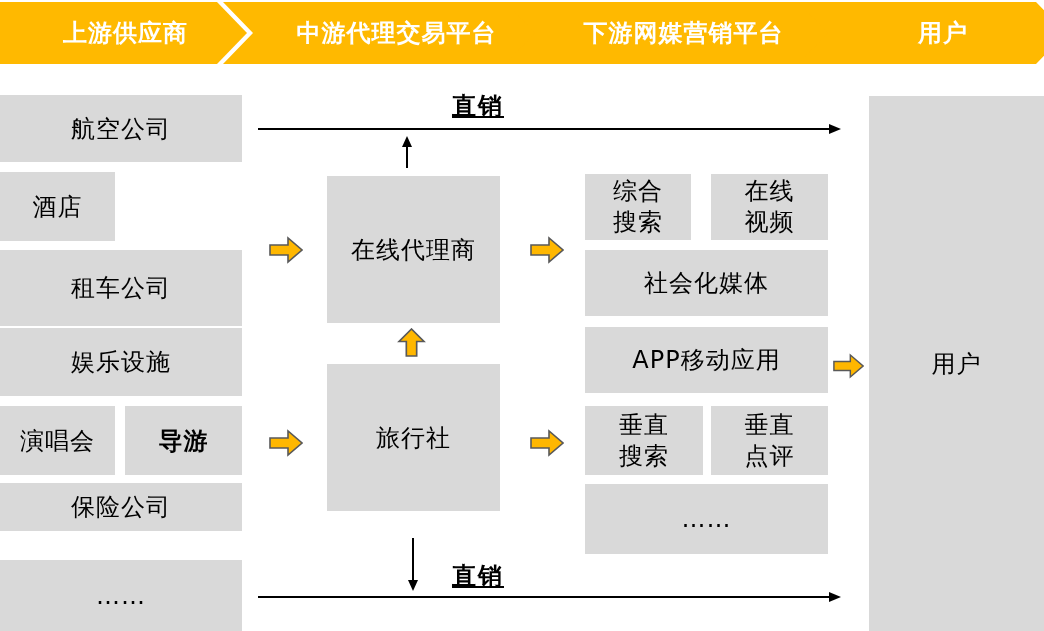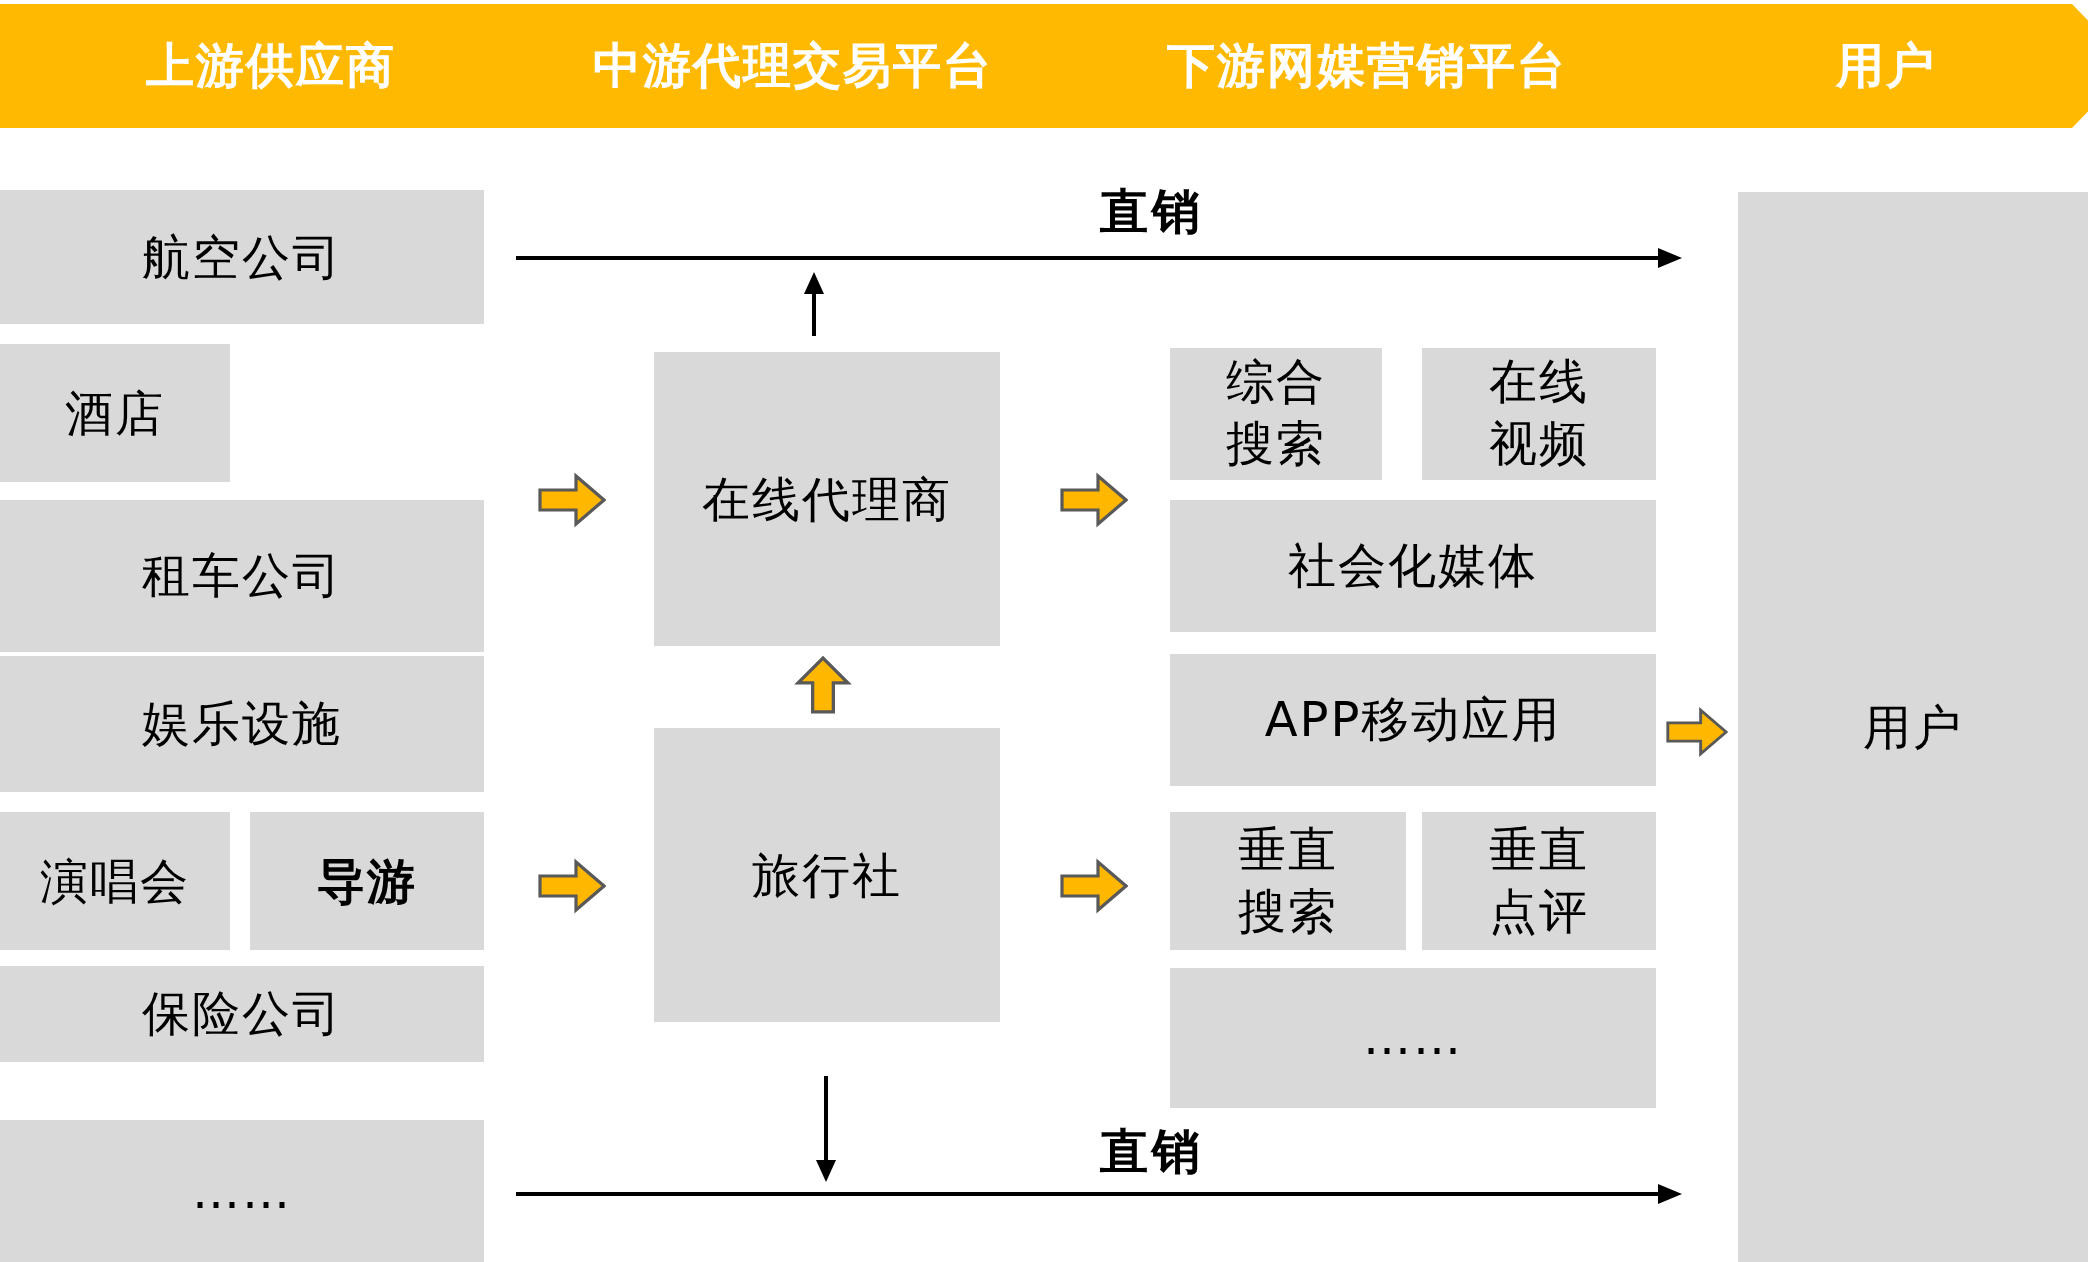--- a/index.html
+++ b/index.html
@@ -8,31 +8,31 @@
     overflow:hidden; font-family:"DejaVu Sans","Liberation Sans",sans-serif;
     color:#000;
   }
   
   .seg {
     position:absolute; top:2px; height:62px; background:#FFB900;
     color:#ffffff; font-size:24px; font-weight:bold;
     display:flex; align-items:center; justify-content:center;
     letter-spacing:1px;
   }
-  .seg-first { clip-path:polygon(0 0, calc(100% - 30px) 0, 100% 50%, calc(100% - 30px) 100%, 0 100%); padding-left:14px; }
+  .seg-first { clip-path:polygon(0 0, calc(100% - 30px) 0, 100% 50%, calc(100% - 30px) 100%, 0 100%); padding-left:4px; }
   .seg-notch { clip-path:polygon(0 0, calc(100% - 30px) 0, 100% 50%, calc(100% - 30px) 100%, 0 100%, 30px 50%); padding-left:22px; }
   
   .gbox {
     position:absolute; background:#D9D9D9; font-size:24px;
     display:flex; align-items:center; justify-content:center;
     text-align:center; letter-spacing:1px;
   }
   .wrap2 { white-space:pre-line; line-height:31px; }
   
-  .lbl { position:absolute; font-size:24px; font-weight:bold; text-align:right; letter-spacing:2px; }
+  .lbl { position:absolute; font-size:24px; font-weight:bold; text-align:left; letter-spacing:2px;text-decoration:underline; }
   .hline { position:absolute; height:2px; background:#000; }
   .vline { position:absolute; width:2px; background:#000; }
   .tri-right { position:absolute; width:0; height:0;
     border-top:5px solid transparent; border-bottom:5px solid transparent; border-left:12px solid #000; }
   .tri-up { position:absolute; width:0; height:0;
     border-left:5px solid transparent; border-right:5px solid transparent; border-bottom:11px solid #000; }
   .tri-down { position:absolute; width:0; height:0;
     border-left:5px solid transparent; border-right:5px solid transparent; border-top:11px solid #000; }
   .barrow { position:absolute; line-height:0; }
 </style>

